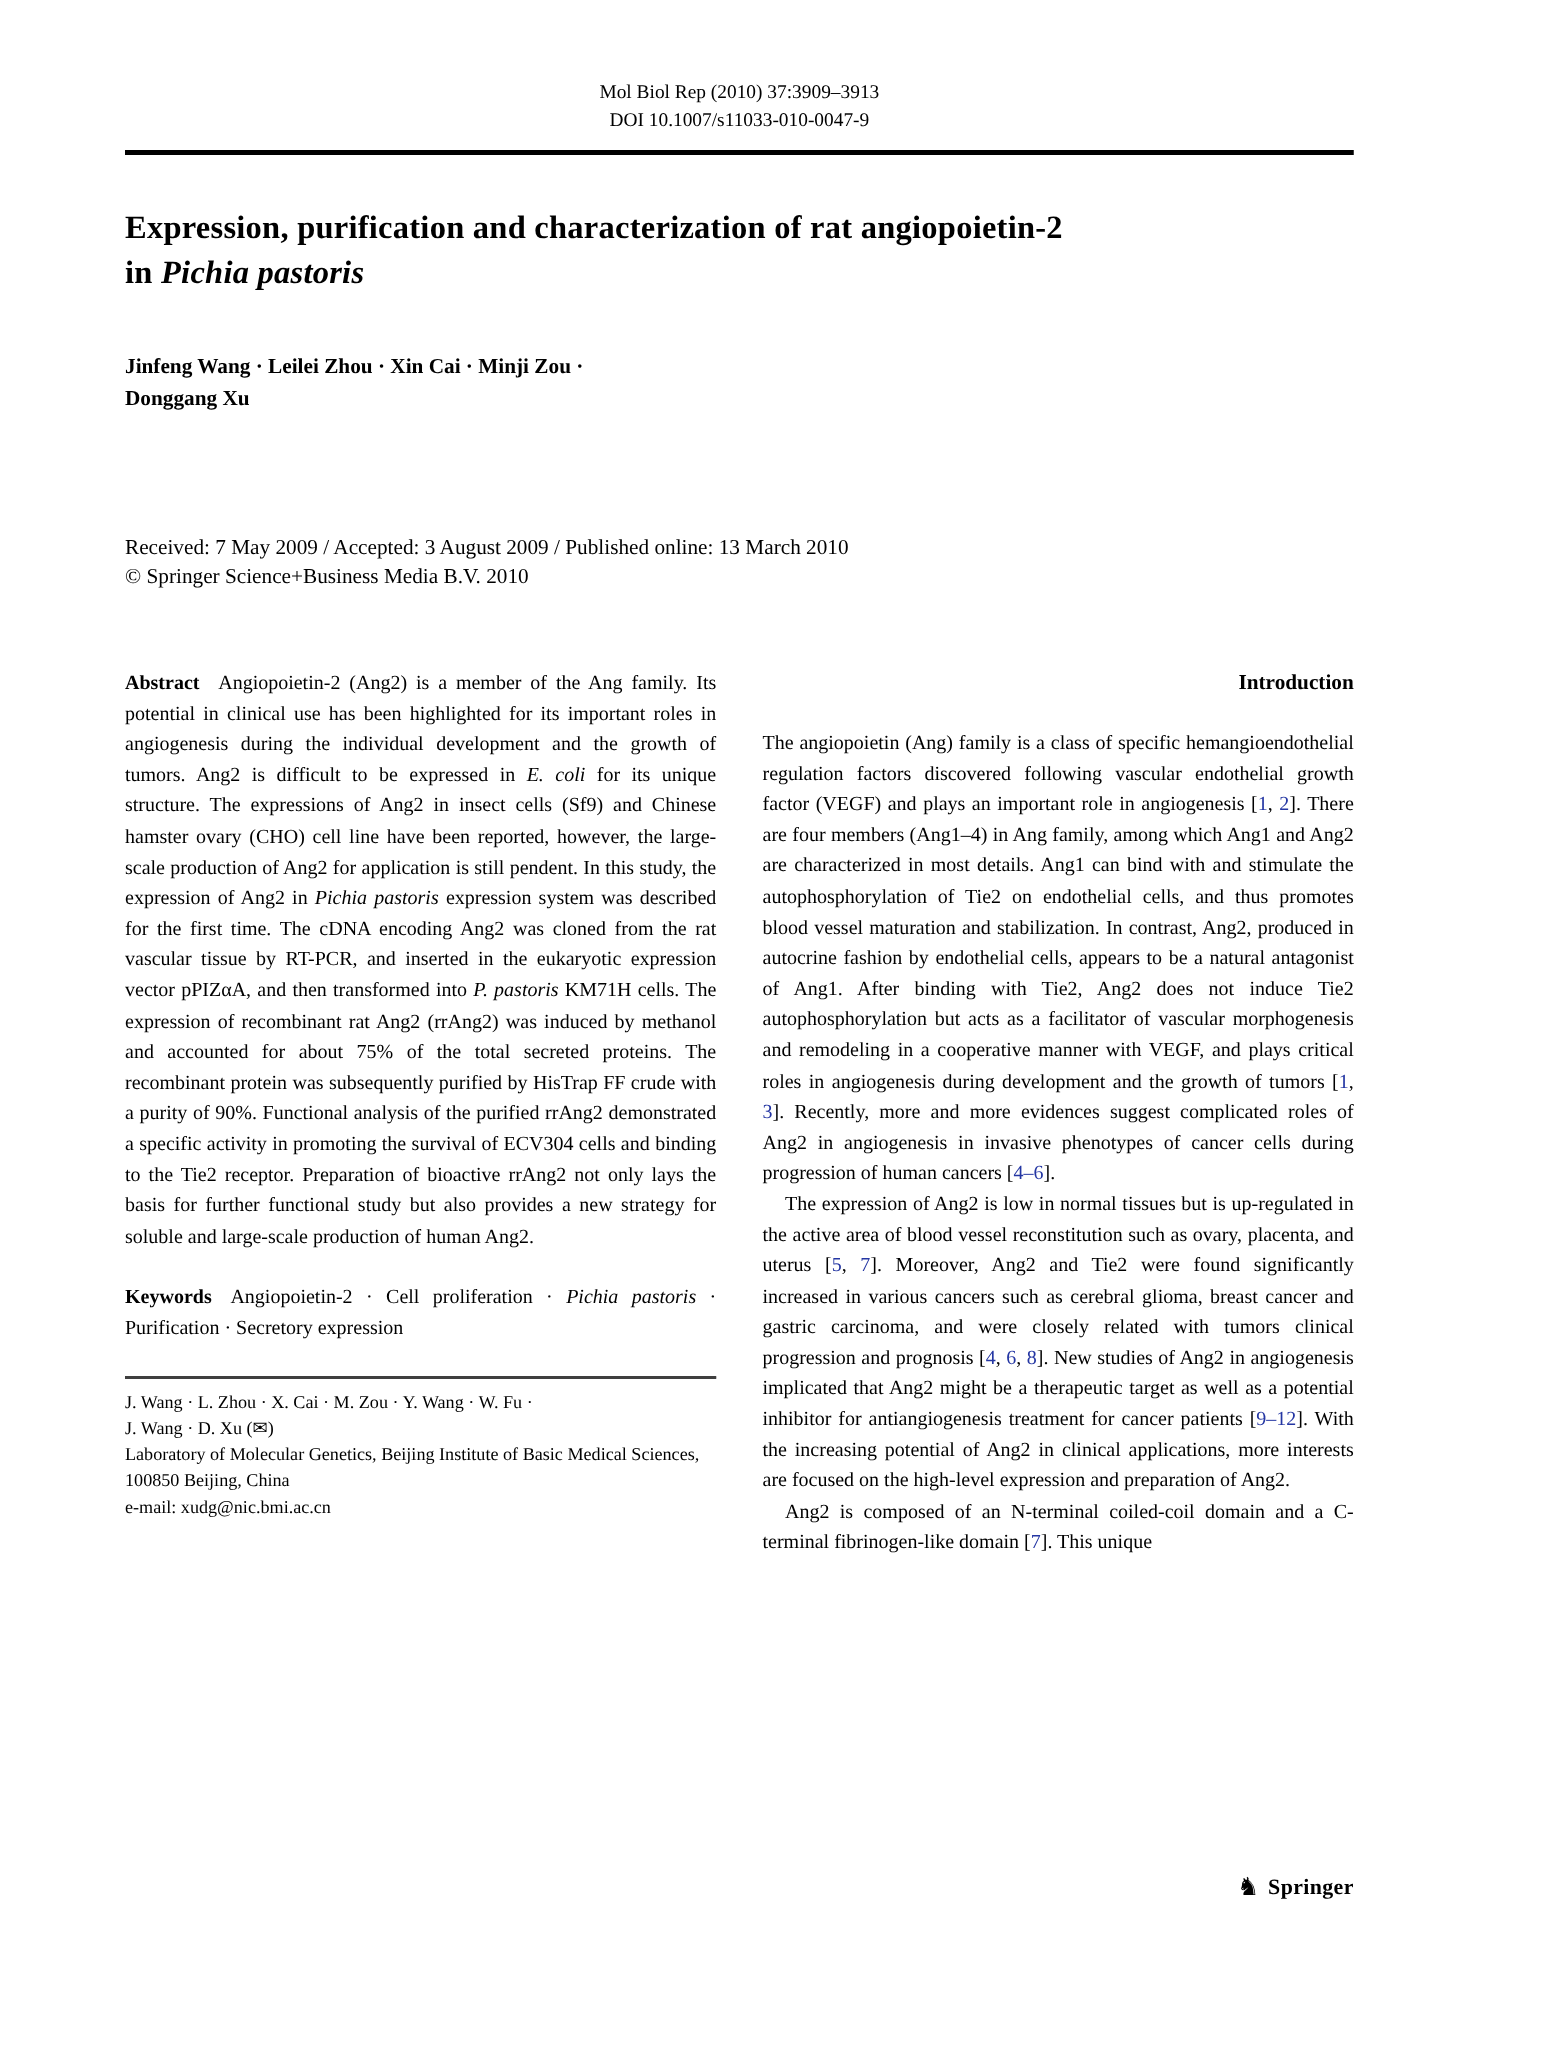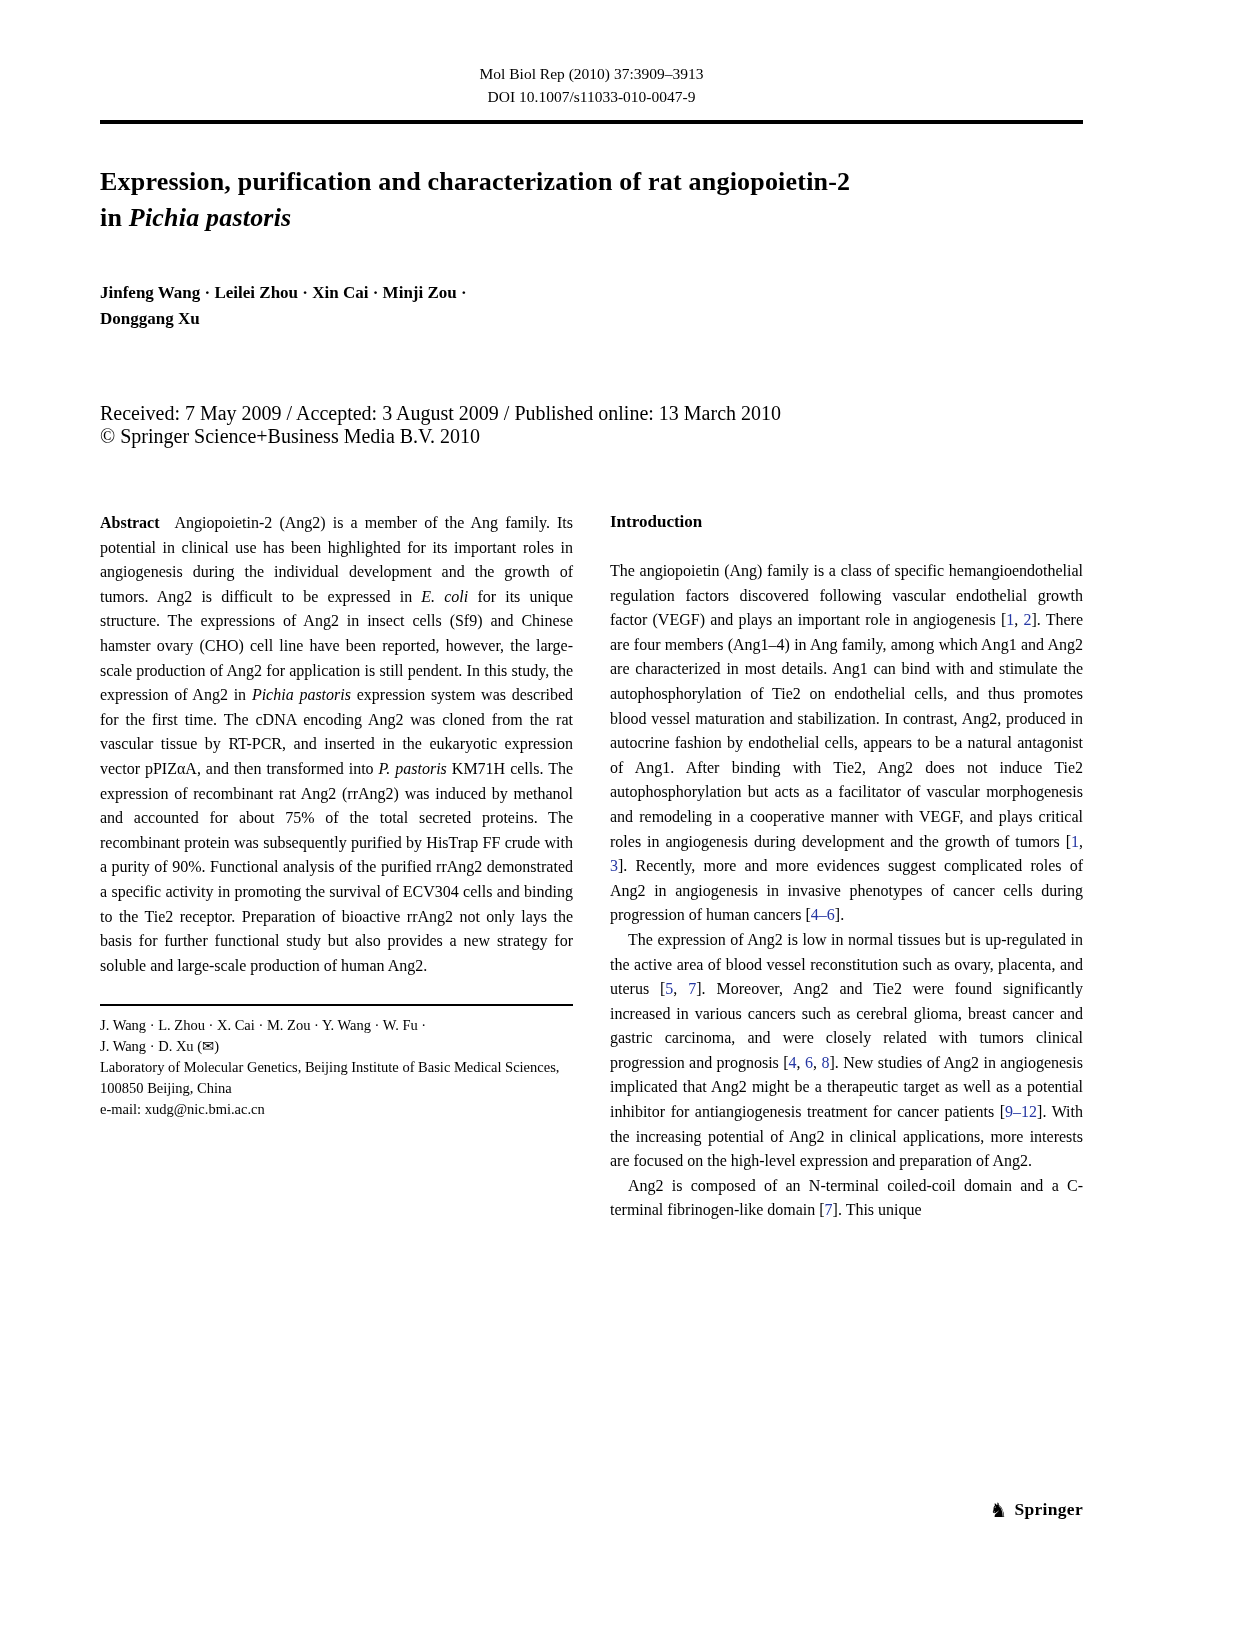--- a/index.html
+++ b/index.html
@@ -15,35 +15,35 @@
     color:#000000;
     overflow:hidden;
   }
   .header { font-size:15.5px; line-height:23px;text-align:center; }
   .rule { height:4px; background:#000000; margin-top:12px; }
 
   .title { margin-top:40px; font-size:26px; font-weight:700; line-height:36px; letter-spacing:0.2px; }
 
   .authors { margin-top:44px; font-size:17px; font-weight:700; line-height:26px; }
 
-  .dates { margin-top:70px; font-size:20px; line-height:23px; }
+  .dates { margin-top:94px; font-size:17px; line-height:23px; }
 
   .columns { margin-top:63px; display:flex; gap:37px; }
   .col { width:473px; flex:0 0 473px; }
 
   .abstract, .keywords, .body-p {
     font-size:16px;
     line-height:24.6px;
     text-align:justify;
     margin:0;
   }
   .plabel { font-weight:700; margin-right:15px; }
   .keywords { margin-top:24px; }
 
-  .section-heading { font-size:17px; font-weight:700; margin:0 0 26px 0; line-height:22px; }
+  .section-heading { font-size:17px; font-weight:700; margin:0 0 26px 0; line-height:22px;text-align:right; }
   .body-p.indent { text-indent:18px; }
 
   .it { font-style:italic; }
   .cite { color:#2436a3; }
 
   .footnotes { margin-top:26px; font-size:14.5px; line-height:21px; text-align:left; }
   .fnrule { height:1px; background:#000000; }
   .fn { margin:9px 0 13px 0; }
   .fn div { margin:0; }
 
@@ -83,20 +83,21 @@
   <div class="dates">
     <div>Received: 7 May 2009 / Accepted: 3 August 2009 / Published online: 13 March 2010</div>
     <div>© Springer Science+Business Media B.V. 2010</div>
   </div>
 
   <div class="columns">
 
     <div class="col">
       <p class="abstract"><span class="plabel">Abstract</span><span><span>Angiopoietin-2 (Ang2) is a member of the Ang family. Its potential in clinical use has been highlighted for its important roles in angiogenesis during the individual development and the growth of tumors. Ang2 is difficult to be expressed in </span><span class="it">E. coli</span><span> for its unique structure. The expressions of Ang2 in insect cells (Sf9) and Chinese hamster ovary (CHO) cell line have been reported, however, the large-scale production of Ang2 for application is still pendent. In this study, the expression of Ang2 in </span><span class="it">Pichia pastoris</span><span> expression system was described for the first time. The cDNA encoding Ang2 was cloned from the rat vascular tissue by RT-PCR, and inserted in the eukaryotic expression vector pPIZαA, and then transformed into </span><span class="it">P. pastoris</span><span> KM71H cells. The expression of recombinant rat Ang2 (rrAng2) was induced by methanol and accounted for about 75% of the total secreted proteins. The recombinant protein was subsequently purified by HisTrap FF crude with a purity of 90%. Functional analysis of the purified rrAng2 demonstrated a specific activity in promoting the survival of ECV304 cells and binding to the Tie2 receptor. Preparation of bioactive rrAng2 not only lays the basis for further functional study but also provides a new strategy for soluble and large-scale production of human Ang2.</span></span></p>
 
+      <p class="keywords"><span class="plabel">Keywords</span><span><span>Angiopoietin-2 · Cell proliferation · </span><span class="it">Pichia pastoris</span><span> · Purification · Secretory expression</span></span></p>
 
       <div class="footnotes">
         <div class="fnrule"></div>
         <div class="fnrule"></div>
         <div class="fn">
           <div>J. Wang · L. Zhou · X. Cai · M. Zou · Y. Wang · W. Fu ·</div>
           <div>J. Wang · D. Xu (✉)</div>
           <div>Laboratory of Molecular Genetics, Beijing Institute of Basic Medical Sciences, 100850 Beijing, China</div>
           <div>e-mail: xudg@nic.bmi.ac.cn</div>
         </div>

